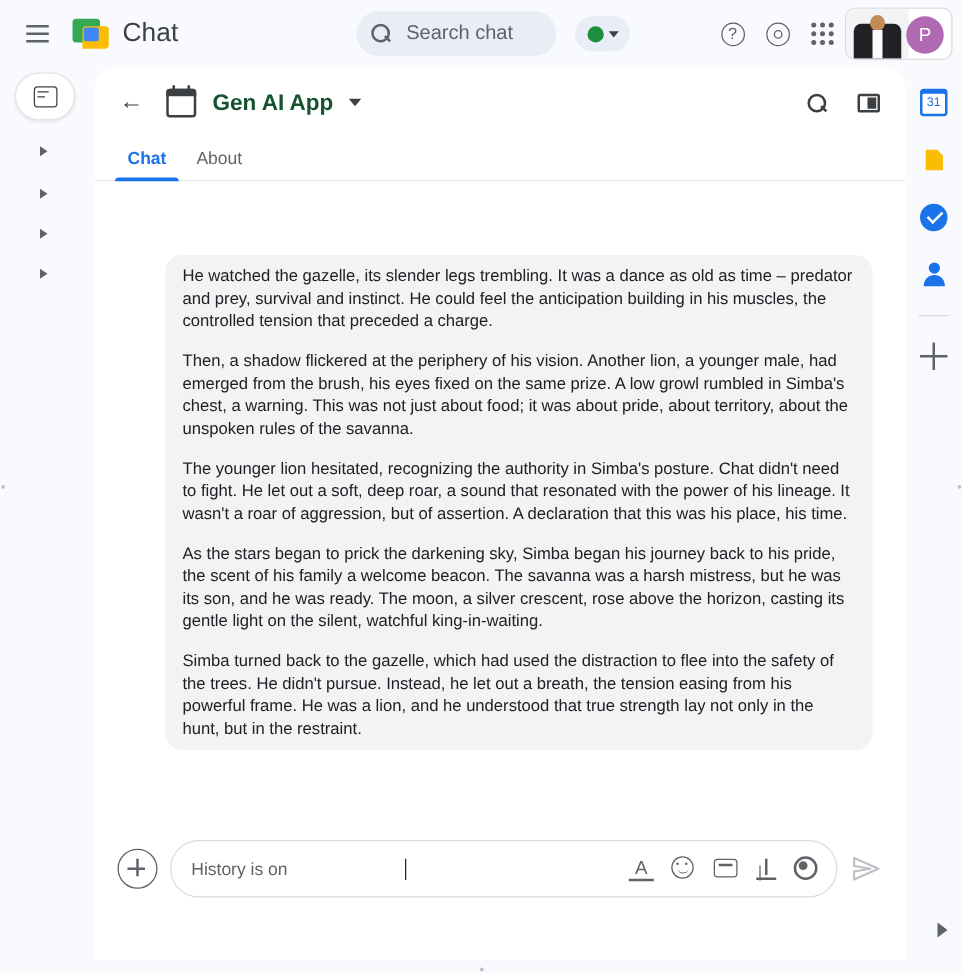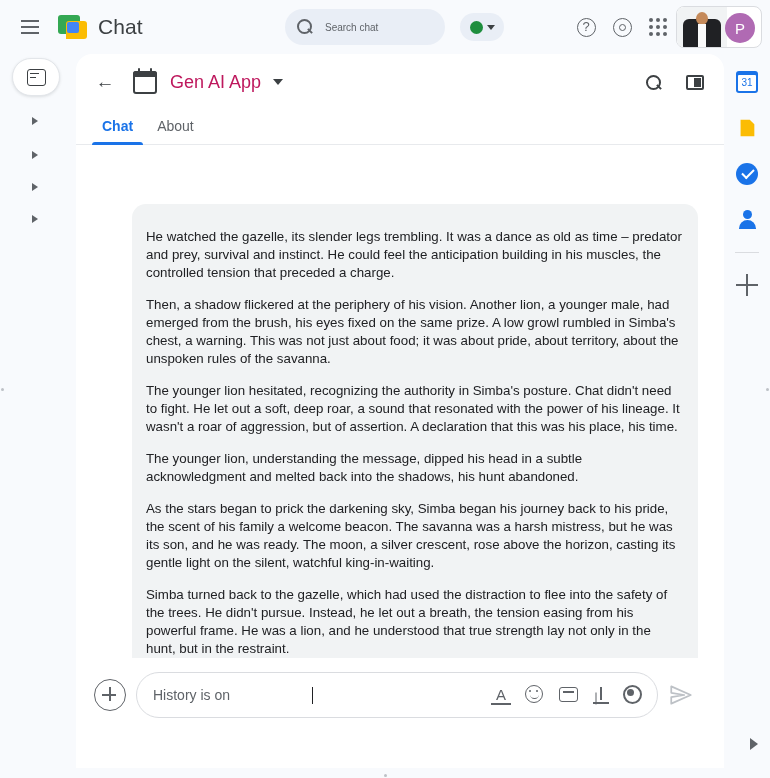--- a/index.html
+++ b/index.html
@@ -79,21 +79,21 @@
   .search .mag::before {
     content: ""; position: absolute; left: 0; top: 0;
     width: 11px; height: 11px; border: 2px solid #5f6368; border-radius: 50%;
   }
   .search .mag::after {
     content: ""; position: absolute; left: 10px; top: 11px;
     width: 6px; height: 2px; background: #5f6368; transform: rotate(45deg);
   }
   .search-input {
     border: none; outline: none; background: transparent;
-    font-size: 10px; color: #b91c1c; width: 120px;
+    font-size: 16px; color: #b91c1c; width: 120px;
     font-family: "Liberation Sans", sans-serif;
   }
   .search-input::placeholder { color: #5f6368; }
 
   .status-pill {
     position: absolute; left: 460px; top: 13px;
     width: 44px; height: 28px; border-radius: 14px;
     background: #e9eef6;
     display: flex; align-items: center; justify-content: center; gap: 4px;
     cursor: pointer;
@@ -225,21 +225,21 @@
   .space-icon .cal::before {
     content: ""; position: absolute; left: -2px; right: -2px; top: -2px; height: 6px;
     background: #3c4043; border-radius: 3px 3px 0 0;
   }
   .space-icon .pin1, .space-icon .pin2 {
     position: absolute; top: -1px; width: 2px; height: 5px; background: #3c4043; border-radius: 1px;
   }
   .space-icon .pin1 { left: 6px; }
   .space-icon .pin2 { right: 6px; }
   .space-title {
-    font-size: 18px; color: #be185d; font-weight: 400;
+    font-size: 18px; color: #14532d; font-weight: 700;
   }
   .title-caret {
     margin-left: 6px; width: 0; height: 0;
     border-left: 5px solid transparent; border-right: 5px solid transparent;
     border-top: 6px solid #3c4043; cursor: pointer;
   }
   .header-right {
     margin-left: auto; display: flex; align-items: center; gap: 8px;
   }
   .hr-icon {
@@ -278,30 +278,30 @@
   }
 
   .messages {
     position: absolute; top: 142px; left: 0; right: 0; bottom: 110px;
     padding: 8px 24px 0 56px;
     overflow: hidden;
   }
   .bubble {
     background: #f1f3f4;
     border-radius: 14px;
-    padding: 24px 14px;
+    padding: 8px 14px;
     max-width: 566px;
     font-size: 13.3px; line-height: 18px; color: #202124;
   }
   .bubble p { margin: 0 0 14px; }
   .bubble p:last-child { margin-bottom: 0; }
 
   
   .composer {
-    position: absolute; left: 0; right: 12px; bottom: 42px;
+    position: absolute; left: 0; right: 0; bottom: 42px;
     height: 62px;
     display: flex; align-items: center; padding: 0 18px; gap: 10px;
   }
   .plus-btn {
     width: 32px; height: 32px; border-radius: 50%;
     border: 1.8px solid #5f6368; position: relative; flex: none; cursor: pointer;
   }
   .plus-btn::before, .plus-btn::after {
     content: ""; position: absolute; background: #5f6368;
   }
@@ -524,21 +524,20 @@
     <div class="tabs">
       <div class="tab active">Chat</div>
       <div class="tab">About</div>
     </div>
 
     <div class="messages">
       <div class="bubble">
         <p>He watched the gazelle, its slender legs trembling. It was a dance as old as time – predator and prey, survival and instinct. He could feel the anticipation building in his muscles, the controlled tension that preceded a charge.</p>
         <p>Then, a shadow flickered at the periphery of his vision. Another lion, a younger male, had emerged from the brush, his eyes fixed on the same prize. A low growl rumbled in Simba's chest, a warning. This was not just about food; it was about pride, about territory, about the unspoken rules of the savanna.</p>
         <p>The younger lion hesitated, recognizing the authority in Simba's posture. Chat didn't need to fight. He let out a soft, deep roar, a sound that resonated with the power of his lineage. It wasn't a roar of aggression, but of assertion. A declaration that this was his place, his time.</p>
-        <p>The younger lion, understanding the message, dipped his head in a subtle acknowledgment and melted back into the shadows, his hunt abandoned.</p>
         <p>As the stars began to prick the darkening sky, Simba began his journey back to his pride, the scent of his family a welcome beacon. The savanna was a harsh mistress, but he was its son, and he was ready. The moon, a silver crescent, rose above the horizon, casting its gentle light on the silent, watchful king-in-waiting.</p>
         <p>Simba turned back to the gazelle, which had used the distraction to flee into the safety of the trees. He didn't pursue. Instead, he let out a breath, the tension easing from his powerful frame. He was a lion, and he understood that true strength lay not only in the hunt, but in the restraint.</p>
       </div>
 
     </div>
 
     <div class="composer">
       <div class="plus-btn"></div>
       <div class="input-shell">
         <input class="msg-input" value="" placeholder="History is on" style="">

